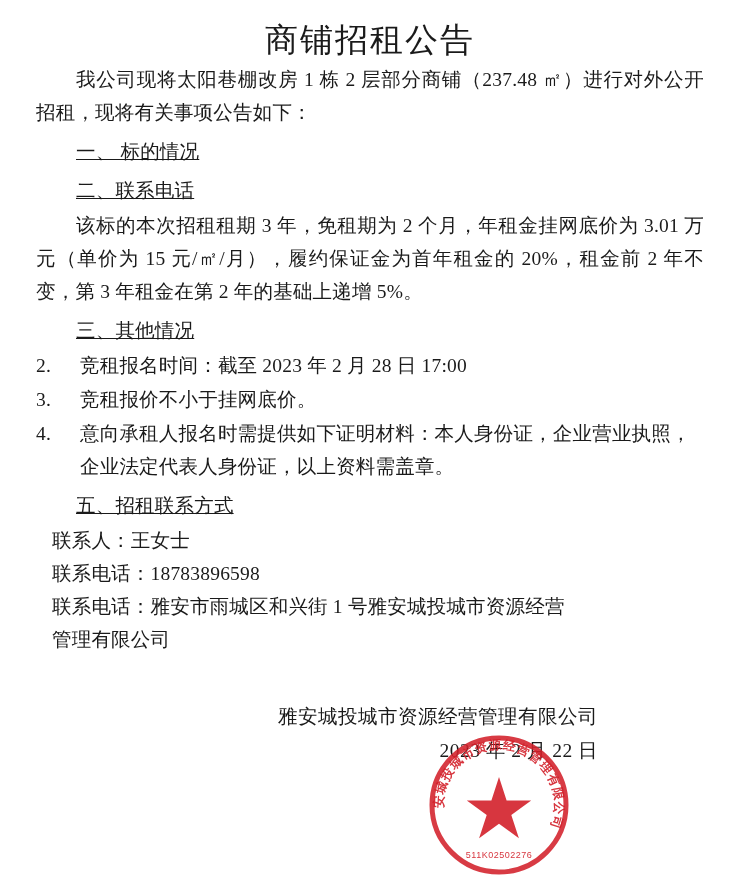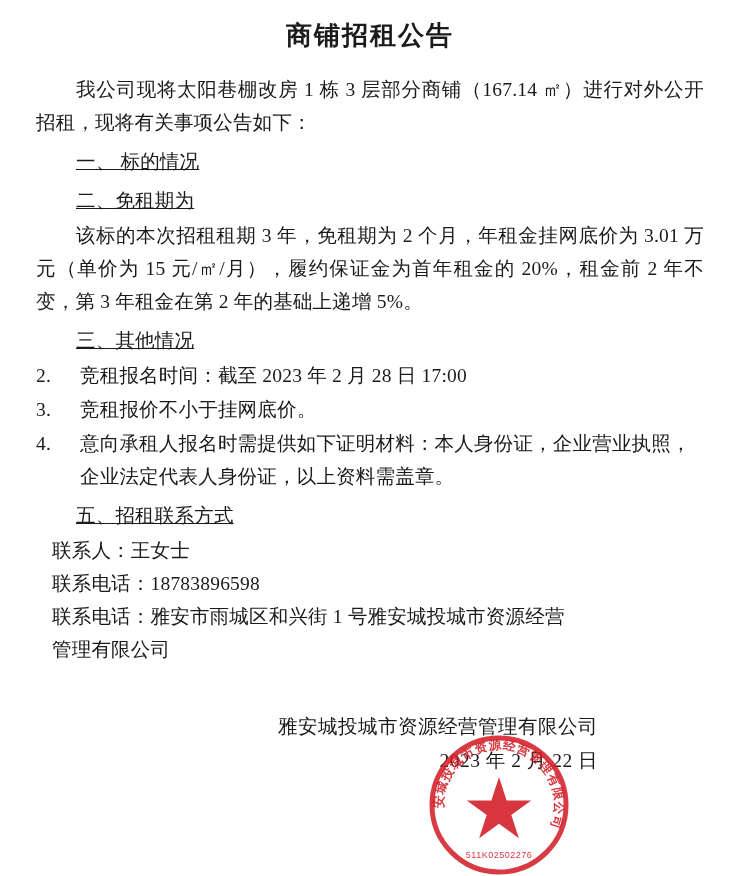--- a/index.html
+++ b/index.html
@@ -17,25 +17,24 @@
   }
   .page {
     position: relative;
     width: 740px;
     height: 876px;
     box-sizing: border-box;
     padding: 0 36px;
   }
   .doc-title {
     text-align: center;
-    font-size: 26px;
-    font-weight: bold;
+    font-size: 33px;
+    font-weight: normal;
     letter-spacing: 2px;
     margin-top: 18px;
-    margin-bottom: 20px;
     font-family: "Liberation Serif", "DejaVu Serif", serif;
   }
   .para {
     font-size: 19.5px;
     line-height: 33px;
     text-align: justify;
     margin: 0 0 2px 0;
     letter-spacing: 0.2px;
   }
   .indent2 {
@@ -115,25 +114,25 @@
     fill: #d3202a;
   }
 </style>
 </head>
 <body>
 
 <div class="page">
 
   <div class="doc-title">商铺招租公告</div>
 
-  <p class="para indent2">我公司现将太阳巷棚改房 1 栋 3 层部分商铺（167.14 ㎡）进行对外公开招租，现将有关事项公告如下：</p>
+  <p class="para indent2">我公司现将太阳巷棚改房 1 栋 2 层部分商铺（237.48 ㎡）进行对外公开招租，现将有关事项公告如下：</p>
 
   <div class="heading">一、 标的情况</div>
 
-  <div class="heading">二、免租期为</div>
+  <div class="heading">二、联系电话</div>
   <p class="para indent2">该标的本次招租租期 3 年，免租期为 2 个月，年租金挂网底价为 3.01 万元（单价为 15 元/㎡/月），履约保证金为首年租金的 20%，租金前 2 年不变，第 3 年租金在第 2 年的基础上递增 5%。</p>
 
   <div class="heading">三、其他情况</div>
   <p class="numbered">
     <span class="num">2.</span><span>竞租报名时间：截至 2023 年 2 月 28 日 17:00</span>
   </p>
   <p class="numbered">
     <span class="num">3.</span><span>竞租报价不小于挂网底价。</span>
   </p>
   <p class="numbered">

